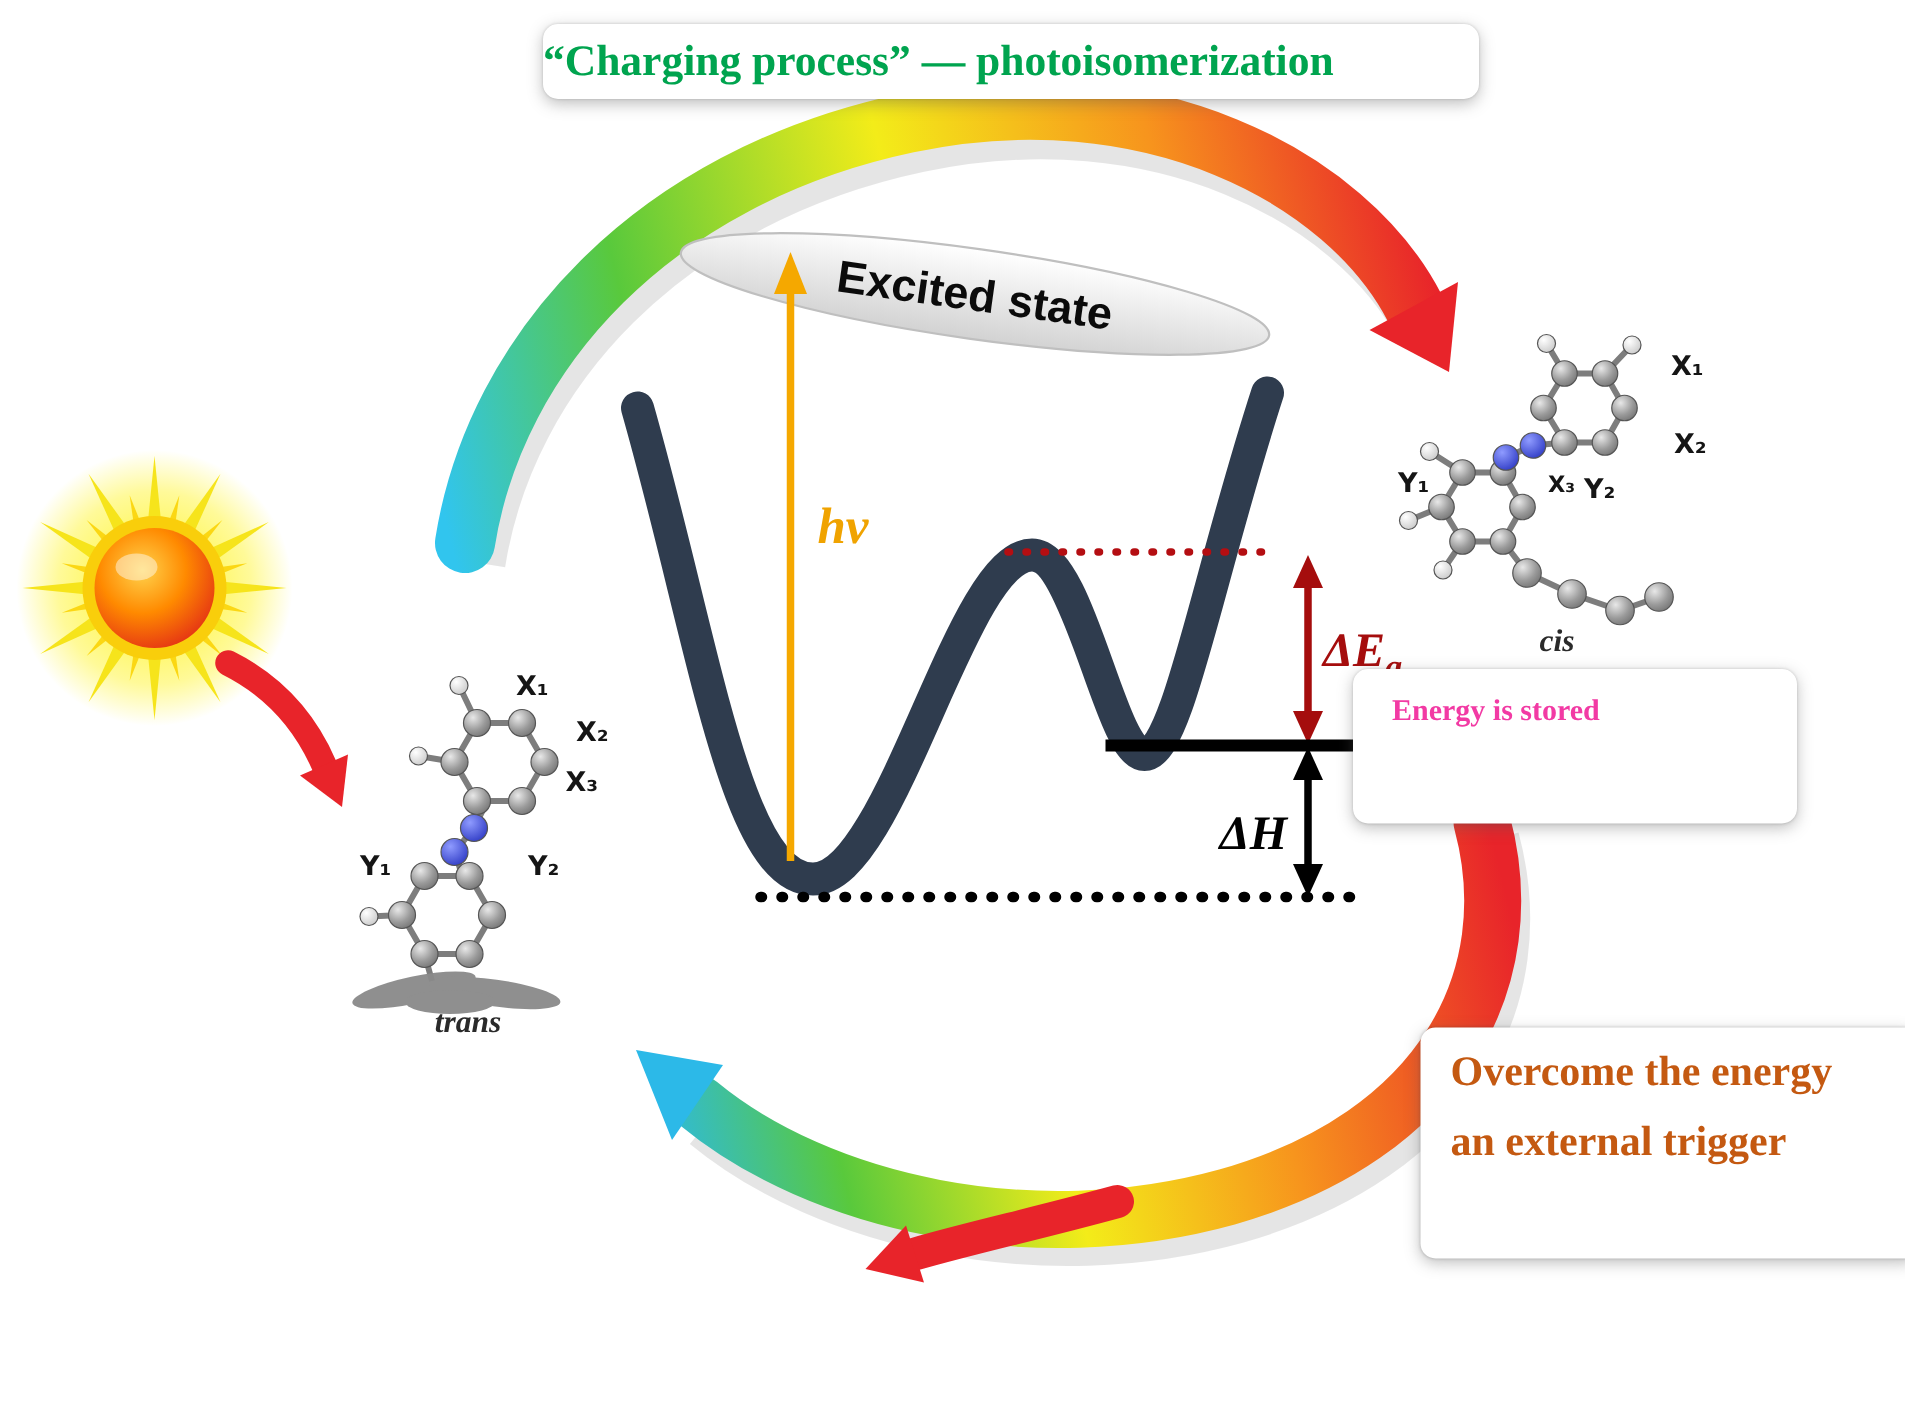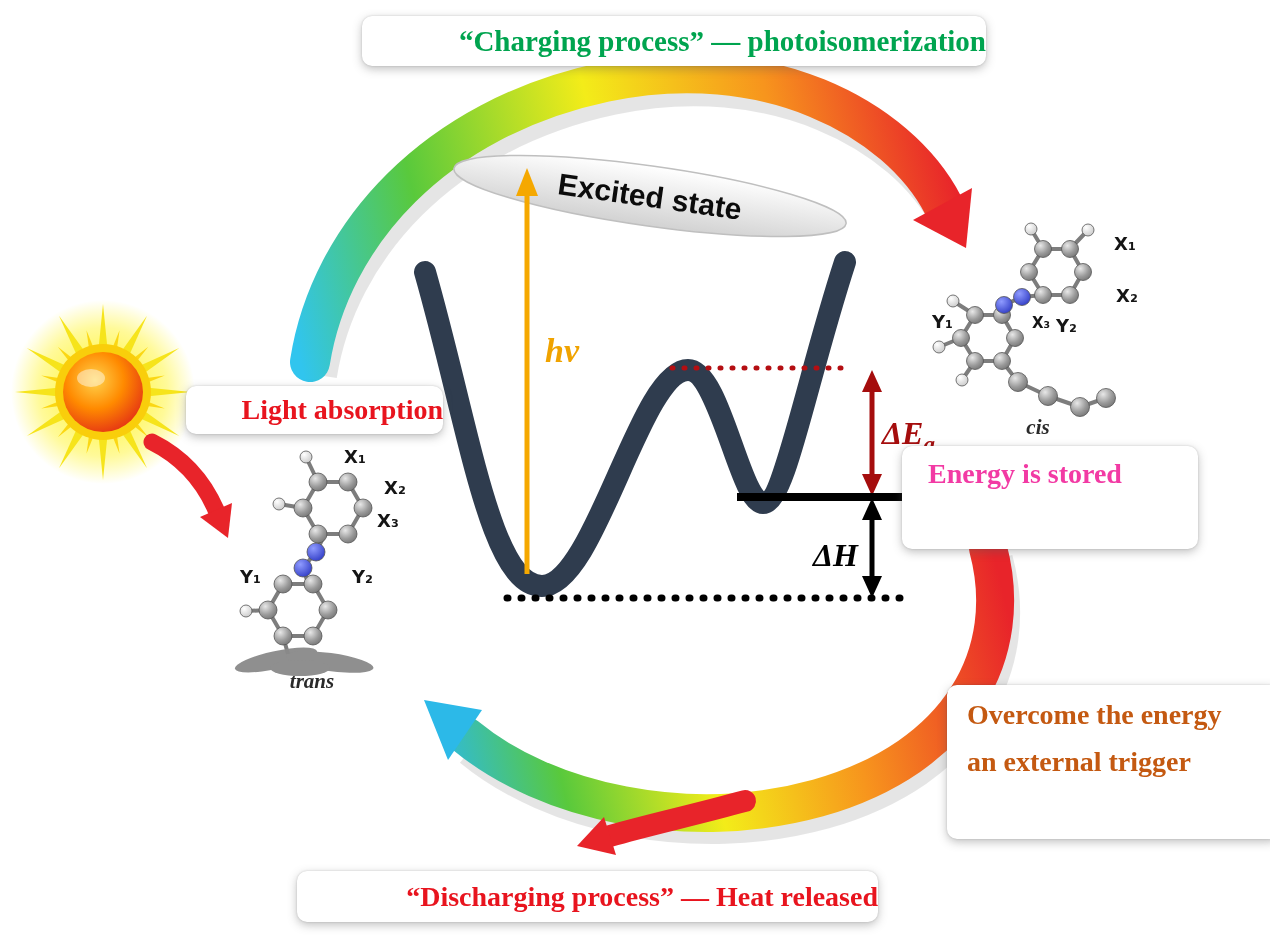--- a/index.html
+++ b/index.html
@@ -7,27 +7,27 @@
     position:relative; width:1270px; height:941px; background:#ffffff;
     overflow:hidden; font-family:"Liberation Serif", serif;
   }
   .fig svg { position:absolute; left:0; top:0; }
 
   .callout {
     position:absolute; background:#ffffff; border-radius:10px;
     box-shadow:0 3px 10px rgba(90,90,90,.38), 0 0 2px rgba(0,0,0,.18);
     font-weight:700; box-sizing:border-box;
   }
-  .banner { display:flex; align-items:center; justify-content:flex-end; text-align:center; }
+  .banner { display:flex; align-items:center; justify-content:flex-start; text-align:center; }
 
   #banner-charging   { left:362px; top:16px;  width:624px; height:50px; font-size:29px; color:#00a44f; }
   #banner-discharging{ left:297px; top:871px; width:581px; height:51px; font-size:28px; color:#e8141e; }
   #light-absorption  { left:186px; top:386px; width:257px; height:48px; font-size:28px; color:#e8141e; }
 
-  #energy-stored { left:902px; top:446px; width:296px; height:103px; font-size:28px;
+  #energy-stored { left:902px; top:446px; width:296px; height:103px; font-size:20px;
                    color:#f23aa4; line-height:46px; padding:5px 0 0 26px; }
   #overcome      { left:911px; top:685px; width:332px; height:154px; font-size:28px;
                    color:#c45911; line-height:47px; padding:6px 0 0 20px;margin-left:36px; }
   #overcome em.sym { font-style:italic; }
   #overcome sub { font-size:0.68em; }
 
   
   .hv-label      { font:italic 700 34px "Liberation Serif", serif; fill:#f0a300; }
   .excited-label { font:700 30px "Liberation Sans", sans-serif; fill:#0b0b0b; }
   .dea-label     { font:italic 700 32px "Liberation Serif", serif; fill:#a50d0d; }
@@ -247,27 +247,21 @@
     <text x="932" y="328" class="mol-label">Y₁</text>
     <text x="1056" y="332" class="mol-label">Y₂</text>
     <text x="1038" y="434" class="mol-name">cis</text>
   </g>
 </svg>
 
   <div class="callout banner" id="banner-charging">
     <span>“Charging process” — photoisomerization</span>
   </div>
 
-  <div class="callout banner" id="banner-discharging">
-    <span>“Discharging process” — Heat released</span>
-  </div>
-
-  <div class="callout banner" id="light-absorption">
-    <span>Light absorption</span>
-  </div>
+
 
   <div class="callout" id="energy-stored">
     <div>Energy is stored</div>
   </div>
 
   <div class="callout" id="overcome">
     <div>Overcome the energy</div>
     <div>an external trigger</div>
   </div>
 

